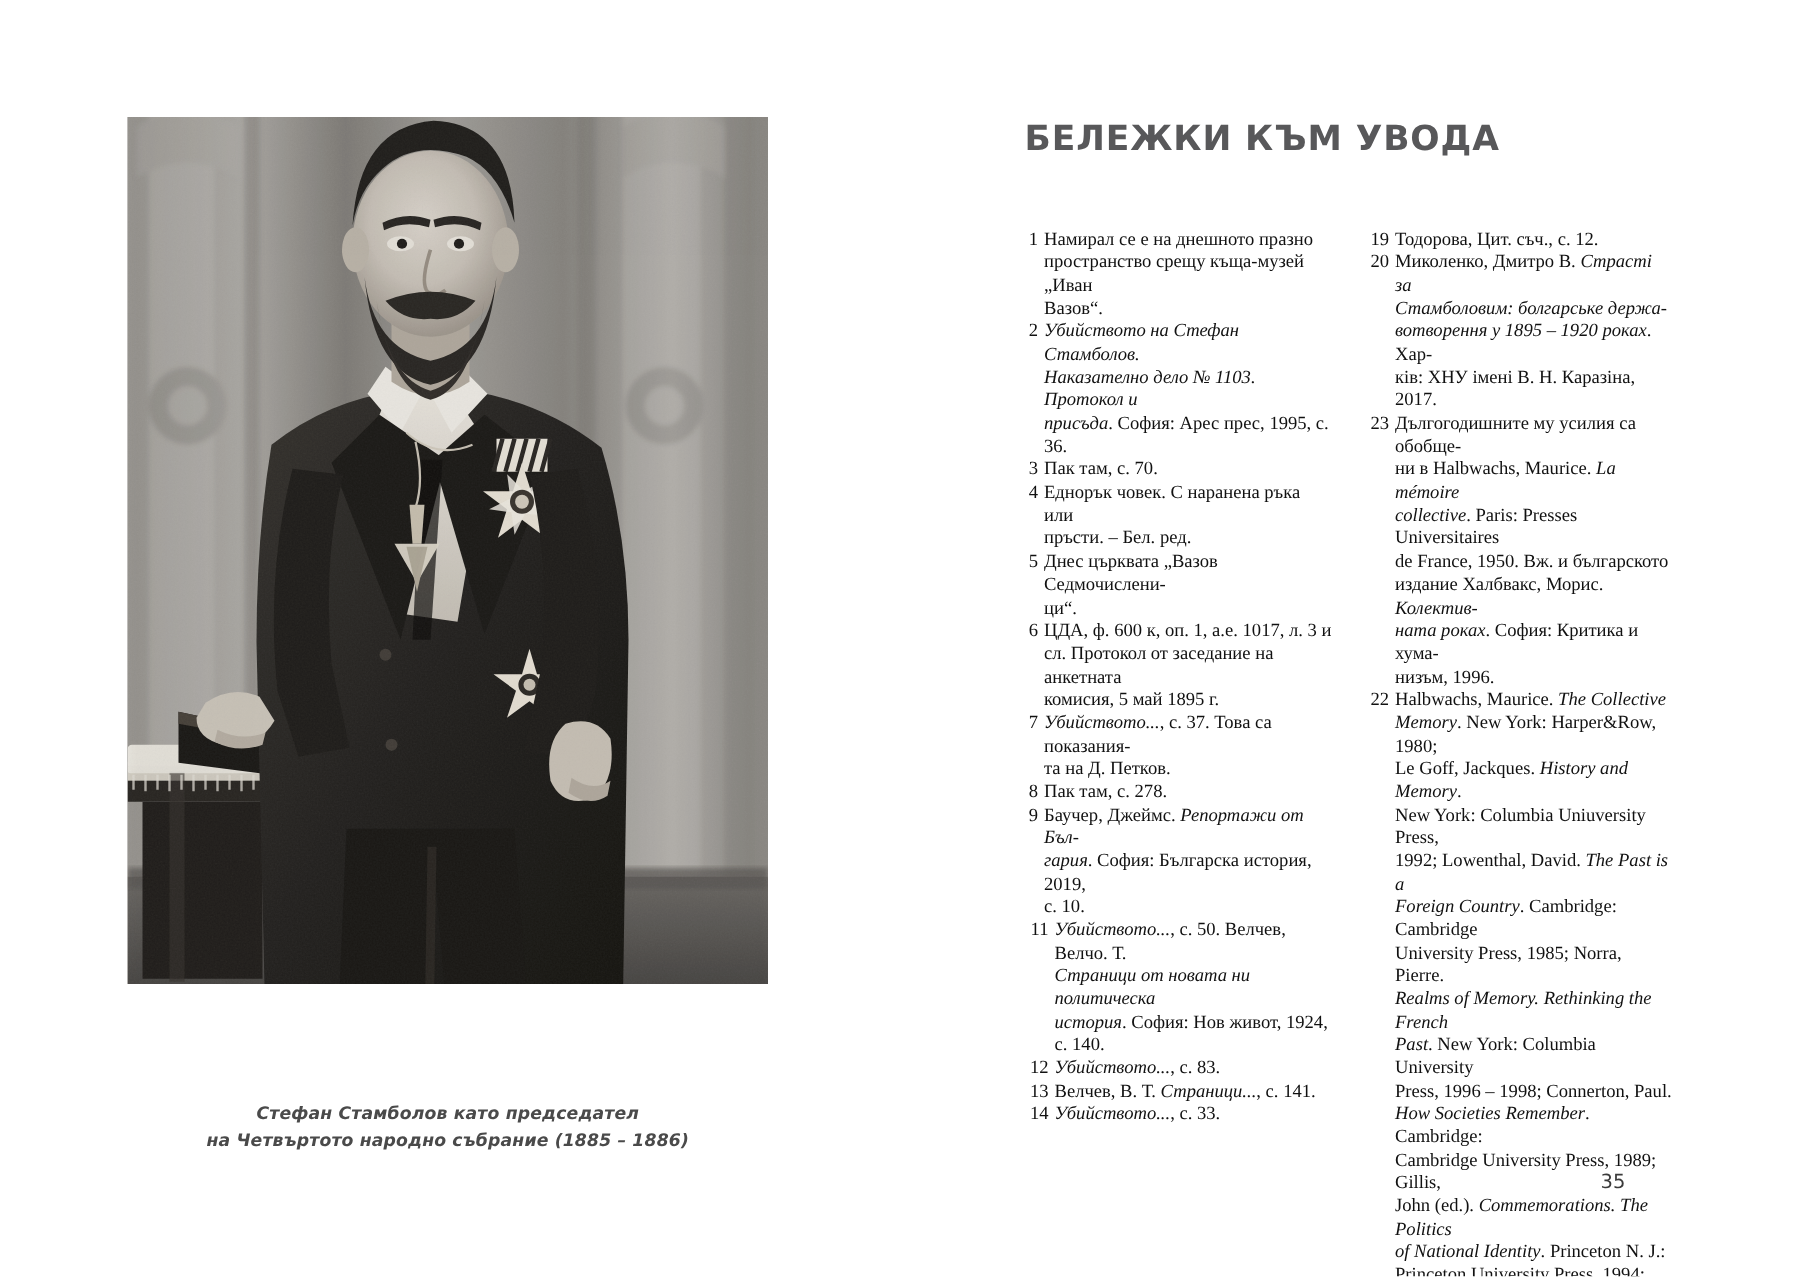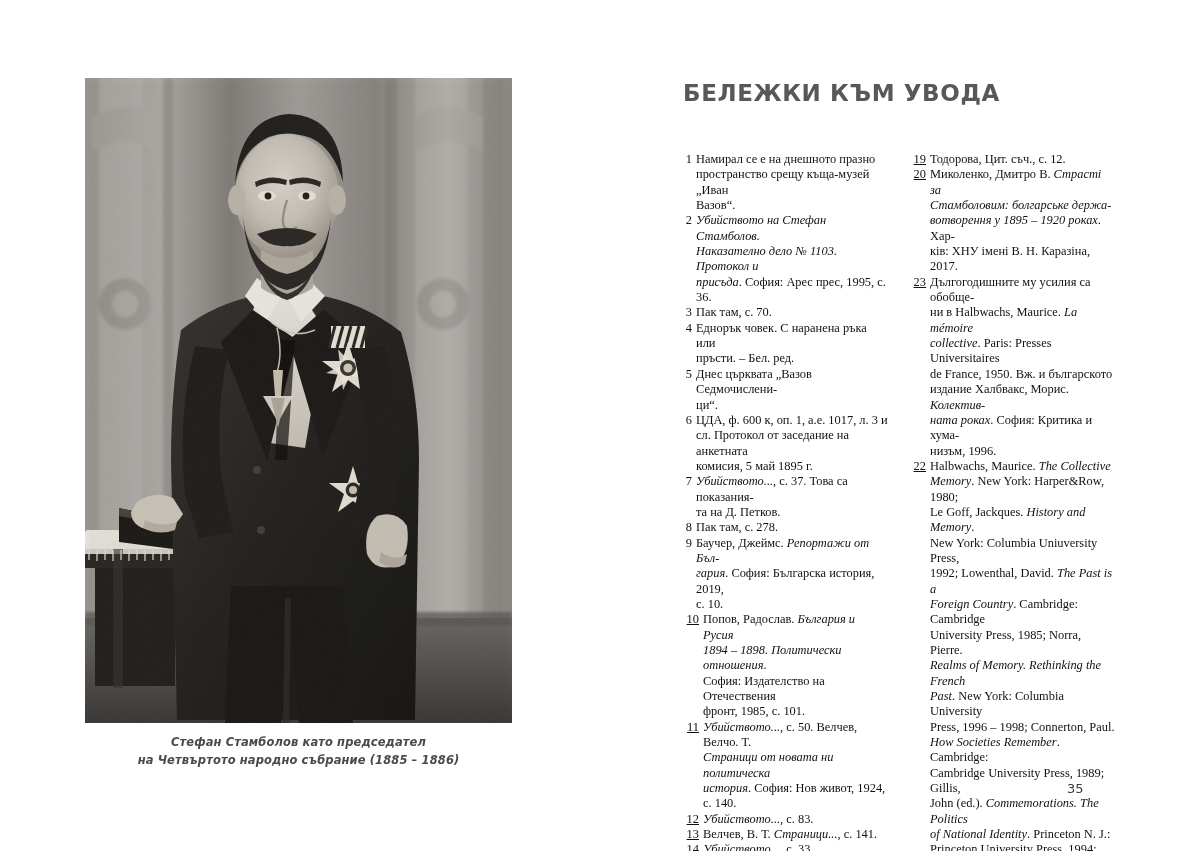--- a/index.html
+++ b/index.html
@@ -15,21 +15,21 @@
     overflow: hidden;
     font-family: "Liberation Serif", serif;
   }
 
   
   .photo-block {
     position: absolute;
     left: 85px;
     top: 78px;
     width: 427px;
-    height: 645px;
+    height: 578px;
   }
   .photo-frame {
     position: absolute;
     inset: 0;
     overflow: hidden;
     background: #8d8a86;
   }
   .photo-frame svg {
     display: block;
     width: 100%;
@@ -83,21 +83,21 @@
     color: #111;
     margin-bottom: 0;
   }
   .note-num {
     flex: 0 0 auto;
     text-align: right;
     padding-right: 4px;
     font-variant-numeric: lining-nums;
   }
   .note-num.w1 { width: 9px; }
-  .note-num.w2 { width: 16px; text-decoration: underline; }
+  .note-num.w2 { width: 16px; }
   .note-body {
     flex: 1 1 auto;
     min-width: 0;
     white-space: pre-line;
     hyphens: none;
   }
   .note-body i {
     font-style: italic;
     text-align: right;
   }
@@ -356,27 +356,20 @@
           <span class="note-num w1">8</span>
           <span class="note-body">Пак там, с. 278.</span>
         </div>
         <div class="note">
           <span class="note-num w1">9</span>
           <span class="note-body">Баучер, Джеймс. <i>Репортажи от Бъл-
 гария</i>. София: Българска история, 2019,
 с. 10.</span>
         </div>
         <div class="note">
-          <span class="note-num w2">10</span>
-          <span class="note-body">Попов, Радослав. <i>България и Русия
-1894 – 1898. Политически отношения</i>.
-София: Издателство на Отечествения
-фронт, 1985, с. 101.</span>
-        </div>
-        <div class="note">
           <span class="note-num w2">11</span>
           <span class="note-body"><i>Убийството...</i>, с. 50. Велчев, Велчо. Т.
 <i>Страници от новата ни политическа
 история</i>. София: Нов живот, 1924, с. 140.</span>
         </div>
         <div class="note">
           <span class="note-num w2">12</span>
           <span class="note-body"><i>Убийството...</i>, с. 83.</span>
         </div>
         <div class="note">

